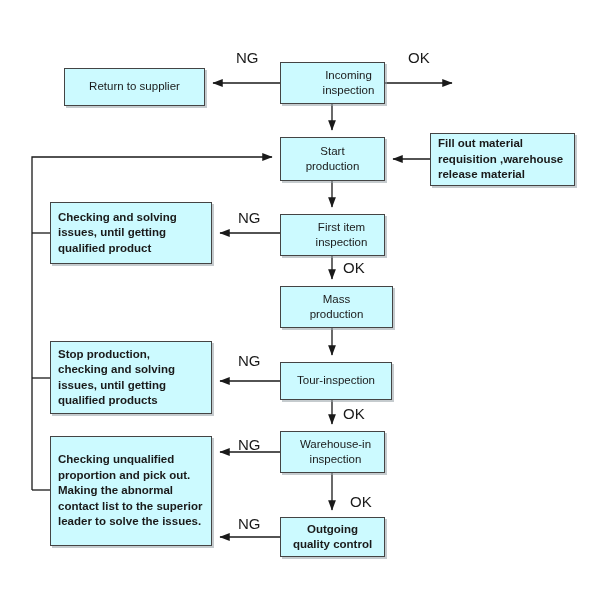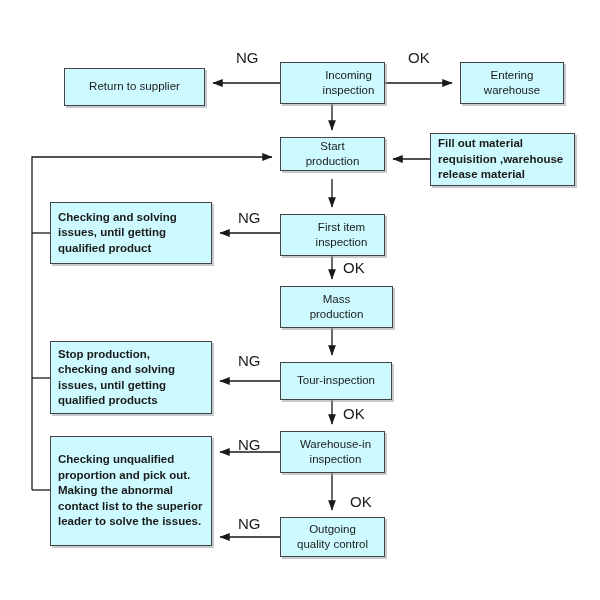--- a/index.html
+++ b/index.html
@@ -109,26 +109,22 @@
 
   <div class="node center" style="left:64px;  top:68px;  width:141px; height:38px;">
     <span class="txt">Return to supplier</span>
   </div>
 
   <div class="node center" style="left:280px; top:62px;  width:105px; height:42px;padding-left:32px;">
     <span class="txt">Incoming
 inspection</span>
   </div>
 
-  <div class="node center" style="left:460px; top:62px;  width:104px; height:42px;">
-    <span class="txt">Entering
-warehouse</span>
-  </div>
 
-  <div class="node center" style="left:280px; top:137px; width:105px; height:34px;">
+  <div class="node center" style="left:280px; top:137px; width:105px; height:44px;">
     <span class="txt">Start
 production</span>
   </div>
 
   <div class="node leftal" style="left:430px; top:133px; width:145px; height:53px;">
     <span class="txt">Fill out material
 requisition ,warehouse
 release material</span>
   </div>
 
@@ -165,21 +161,21 @@
 Making the abnormal
 contact list to the superior
 leader to solve the issues.</span>
   </div>
 
   <div class="node center" style="left:280px; top:431px; width:105px; height:42px;padding-left:6px;">
     <span class="txt">Warehouse-in
 inspection</span>
   </div>
 
-  <div class="node center" style="left:280px; top:517px; width:105px; height:40px;">
+  <div class="node center" style="left:280px; top:517px; width:105px; height:40px;font-weight:bold;">
     <span class="txt">Outgoing
 quality control</span>
   </div>
 
   <div class="edge-label" style="left:236px; top:52px;">NG</div>
   <div class="edge-label" style="left:408px; top:52px;">OK</div>
   <div class="edge-label" style="left:238px; top:212px;">NG</div>
   <div class="edge-label" style="left:343px; top:262px;">OK</div>
   <div class="edge-label" style="left:238px; top:355px;">NG</div>
   <div class="edge-label" style="left:343px; top:408px;">OK</div>

